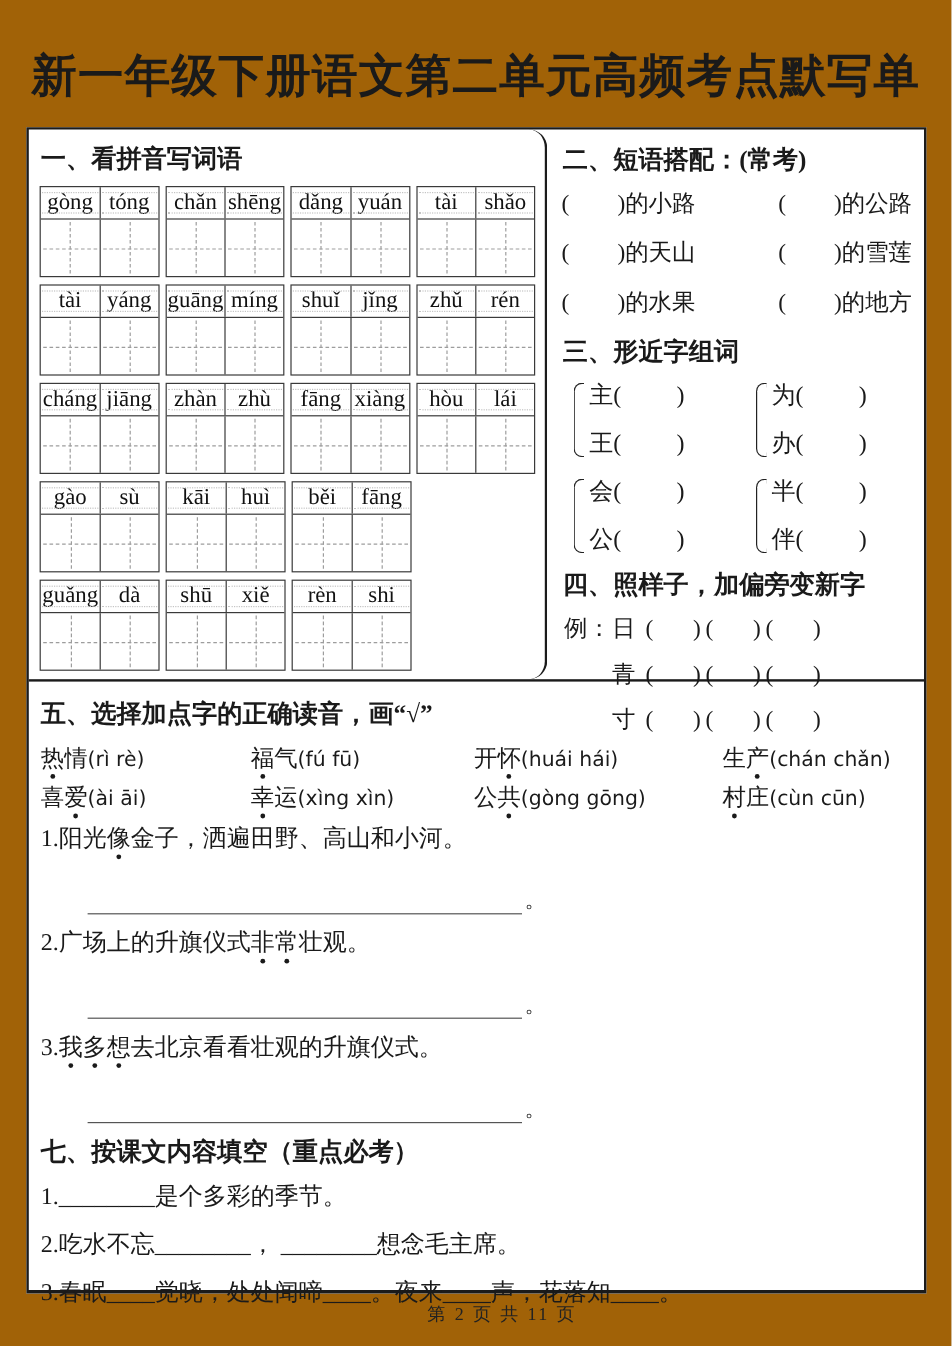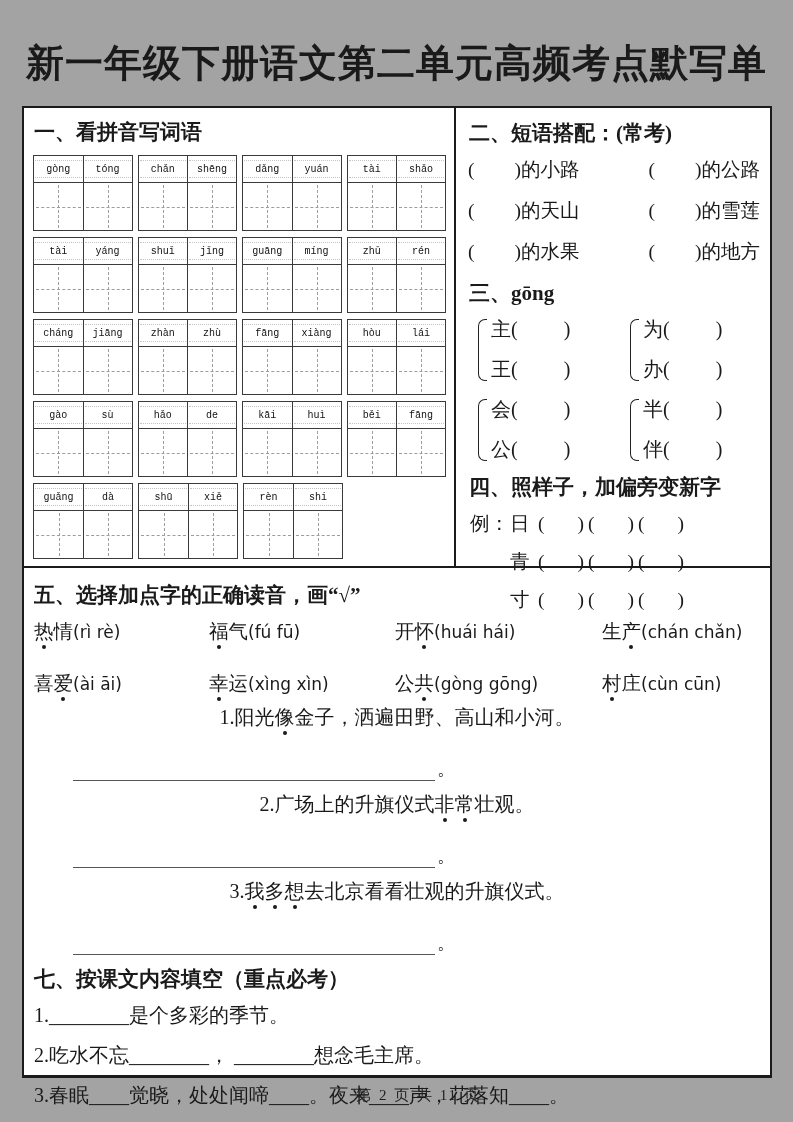--- a/index.html
+++ b/index.html
@@ -1,41 +1,41 @@
 <!DOCTYPE html>
 <html><head>
 <meta charset="utf-8">
 <style>
   * { margin:0; padding:0; box-sizing:border-box; }
   html,body { background:#e8e8e8; }
   .page {
     position:relative; width:793px; height:1122px; margin:0 auto;
-    background:#a3a3a3; overflow:hidden; color:#1a1a1a;
+    background:#a16207; overflow:hidden; color:#1a1a1a;
     font-family:"Liberation Serif","DejaVu Serif",serif;
   }
   .page-title {
     position:absolute; top:38px; left:0; width:100%;
     text-align:center; font-size:38px; font-weight:800; letter-spacing:1px;
   }
   .main-table {
     position:absolute; left:22px; top:106px; width:750px; height:972px;
     border:2px solid #1b1b1b; border-bottom-width:3px; background:#fff;
   }
   .top-area { display:flex; height:460px; border-bottom:2px solid #1b1b1b; }
-  .left-col { width:432px; border-right:2px solid #1b1b1b; padding:6px 8px 0 9px; }
+  .left-col { width:432px; border-right:2px solid #1b1b1b; padding:6px 8px 0 9px;border-radius:15px; }
   .right-col { flex:1; padding:7px 8px 0 12px; }
   .sec-heading { font-size:21px; font-weight:700; margin:4px 0 9px 1px; white-space:nowrap; }
 
   
   .word-row { display:flex; gap:5px; margin-bottom:6px; }
   .word-box { width:100px; border:1.5px solid #3a3a3a; background:#fff; }
   .pinyin-row { display:flex; height:27px; border-bottom:1.5px solid #3a3a3a; }
   .pinyin-cell {
     position:relative; width:50%; display:flex; align-items:center; justify-content:center;
-    font-family:Liberation Mono, monospace; font-size:10px; color:#111;
+    font-family:Liberation Serif, serif; font-size:19px; color:#111;
   }
   .pinyin-cell + .pinyin-cell { border-left:1.5px solid #3a3a3a; }
   .pinyin-cell::before, .pinyin-cell::after {
     content:""; position:absolute; left:1px; right:1px; border-top:1px dotted #c4c4c4;
   }
   .pinyin-cell::before { top:4px; }
   .pinyin-cell::after  { bottom:4px; }
   .write-row { display:flex; height:47px; }
   .write-cell { position:relative; width:50%; }
   .write-cell + .write-cell { border-left:1.5px solid #3a3a3a; }
@@ -66,31 +66,31 @@
   
   .ex-row { display:flex; align-items:baseline; font-size:19.5px; margin:0 0 11px 2px; }
   .ex-label { width:40px; display:inline-block; }
   .ex-char { width:28px; display:inline-block; }
   .ex-row .pblank { margin-right:4px; }
 
   
   .bottom-area { padding:9px 10px 0 9px; }
   .dz-grid {
     display:grid; grid-template-columns:175px 186px 207px 1fr;
-    row-gap:25px; font-size:19.5px; margin:2px 0 4px 1px;
+    row-gap:6px; font-size:19.5px; margin:2px 0 4px 1px;
   }
   .dz-item { white-space:nowrap; }
   .dz-reading { font-family:"DejaVu Sans","Liberation Sans",sans-serif; font-size:17px; }
   .char { position:relative; display:inline-block; }
   .dot-under::after {
     content:""; position:absolute; width:4px; height:4px; border-radius:50%;
     background:#1a1a1a; left:50%; bottom:-4px; transform:translateX(-50%);
   }
 
-  .sent-line { font-size:20px; margin:7px 0 0 1px;text-align:center; }
+  .sent-line { font-size:20px; margin:7px 0 0 1px; }
   .ans-line { display:flex; align-items:flex-end; margin:26px 0 10px 40px; font-size:18px; }
   .ans-underline { width:362px; border-bottom:1.6px solid #555; height:1.2em; margin-right:2px; }
 
   .fill-line { font-size:20px; margin:0 0 13px 1px; white-space:nowrap; }
   .fill-line:first-of-type { margin-top:2px; }
 
   .page-footer {
     position:absolute; left:0; width:100%; top:1086px; text-align:center;
     font-size:15px; color:#222; letter-spacing:2px;margin-left:22px;
   }
@@ -158,40 +158,40 @@
                   <div class="pinyin-cell">tài</div>
                   <div class="pinyin-cell">yáng</div>
                 </div>
                 <div class="write-row">
                   <div class="write-cell"></div>
                   <div class="write-cell"></div>
                 </div>
               </div>
               <div class="word-box">
                 <div class="pinyin-row">
+                  <div class="pinyin-cell">guāng</div>
+                  <div class="pinyin-cell">míng</div>
+                </div>
+                <div class="write-row">
+                  <div class="write-cell"></div>
+                  <div class="write-cell"></div>
+                </div>
+              </div>
+              <div class="word-box">
+                <div class="pinyin-row">
                   <div class="pinyin-cell">shuǐ</div>
                   <div class="pinyin-cell">jǐng</div>
                 </div>
                 <div class="write-row">
                   <div class="write-cell"></div>
                   <div class="write-cell"></div>
                 </div>
               </div>
               <div class="word-box">
                 <div class="pinyin-row">
-                  <div class="pinyin-cell">guāng</div>
-                  <div class="pinyin-cell">míng</div>
-                </div>
-                <div class="write-row">
-                  <div class="write-cell"></div>
-                  <div class="write-cell"></div>
-                </div>
-              </div>
-              <div class="word-box">
-                <div class="pinyin-row">
                   <div class="pinyin-cell">zhǔ</div>
                   <div class="pinyin-cell">rén</div>
                 </div>
                 <div class="write-row">
                   <div class="write-cell"></div>
                   <div class="write-cell"></div>
                 </div>
               </div>
             </div>
             <div class="word-row">
@@ -234,30 +234,20 @@
                   <div class="write-cell"></div>
                   <div class="write-cell"></div>
                 </div>
               </div>
             </div>
             <div class="word-row">
               <div class="word-box">
                 <div class="pinyin-row">
                   <div class="pinyin-cell">gào</div>
                   <div class="pinyin-cell">sù</div>
-                </div>
-                <div class="write-row">
-                  <div class="write-cell"></div>
-                  <div class="write-cell"></div>
-                </div>
-              </div>
-              <div class="word-box">
-                <div class="pinyin-row">
-                  <div class="pinyin-cell">hǎo</div>
-                  <div class="pinyin-cell">de</div>
                 </div>
                 <div class="write-row">
                   <div class="write-cell"></div>
                   <div class="write-cell"></div>
                 </div>
               </div>
               <div class="word-box">
                 <div class="pinyin-row">
                   <div class="pinyin-cell">kāi</div>
                   <div class="pinyin-cell">huì</div>
@@ -347,21 +337,21 @@
                   <span>)</span>
                 </span><span>的水果</span></span>
               <span class="phrase-item"><span class="pblank">
                   <span>(</span>
                   <span class="gap" style="width: 40px;"></span>
                   <span>)</span>
                 </span><span>的地方</span></span>
             </div>
           </div>
 
-        <div class="sec-heading mt6">三、gōng</div>
+        <div class="sec-heading mt6">三、形近字组词</div>
         <div class="brace-grid">
             <div class="brace-group">
               <div class="brace"></div>
               <div class="brace-lines">
                 <div class="brace-line"><span>主</span><span class="pblank">
                     <span>(</span>
                     <span class="gap" style="width: 46px;"></span>
                     <span>)</span>
                   </span></div>
                 <div class="brace-line"><span>王</span><span class="pblank">

